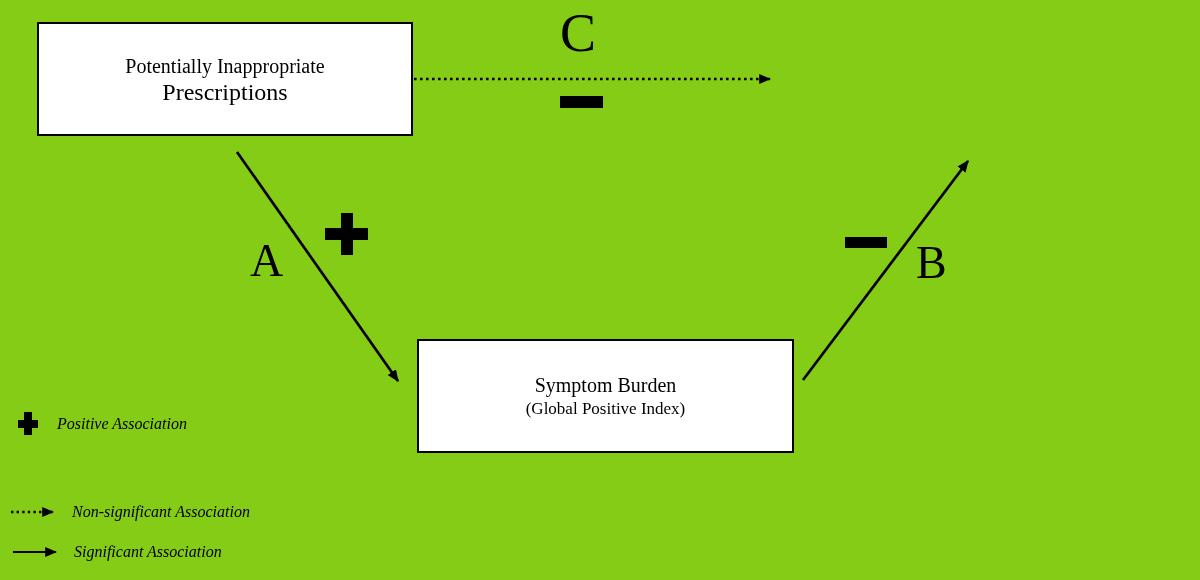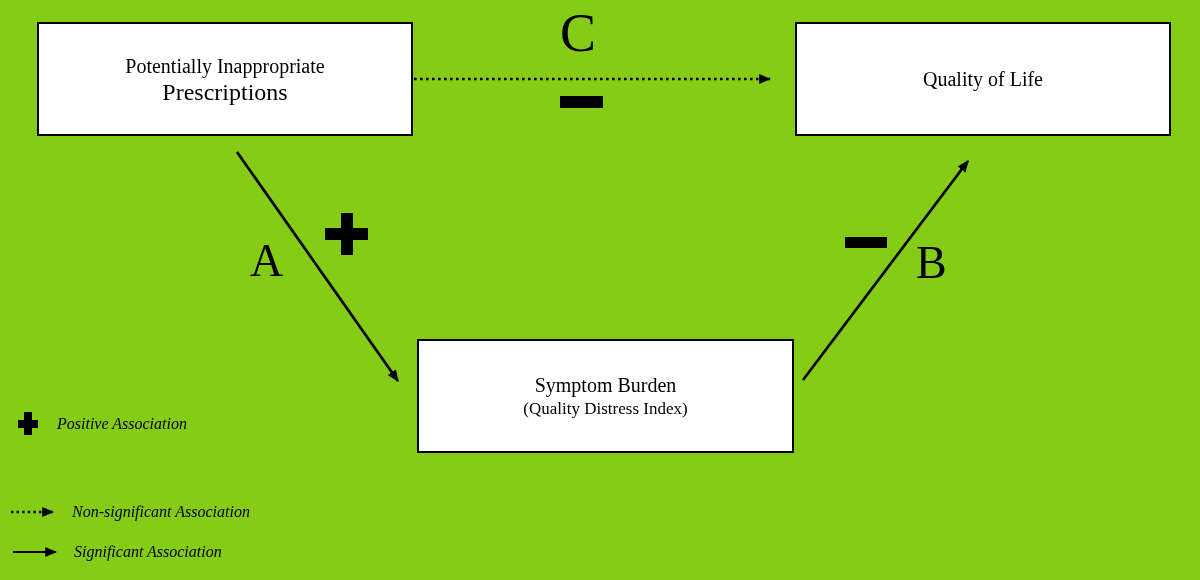--- a/index.html
+++ b/index.html
@@ -90,27 +90,24 @@
     <line class="conn dotted" x1="414" y1="79" x2="770" y2="79" marker-end="url(#ah)"></line>
     <line class="conn" x1="237" y1="152" x2="398" y2="381" marker-end="url(#ah)"></line>
     <line class="conn" x1="803" y1="380" x2="968" y2="161" marker-end="url(#ah)"></line>
   </svg>
 
   <div class="dbox box-predictor">
     <span class="l1">Potentially Inappropriate</span>
     <span class="l2">Prescriptions</span>
   </div>
 
-  <div class="dbox box-outcome">
-    <span class="l1">Quality of Life</span>
-  </div>
 
   <div class="dbox box-mediator">
     <span class="l1">Symptom Burden</span>
-    <span class="sub">(Quality Distress Index)</span>
+    <span class="sub">(Global Positive Index)</span>
   </div>
 
   <div class="path-letter letter-c">C</div>
   <div class="minus-shape minus-c"></div>
 
   <div class="path-letter letter-a">A</div>
   <div class="plus-shape plus-a"></div>
 
   <div class="minus-shape minus-b"></div>
   <div class="path-letter letter-b">B</div>

